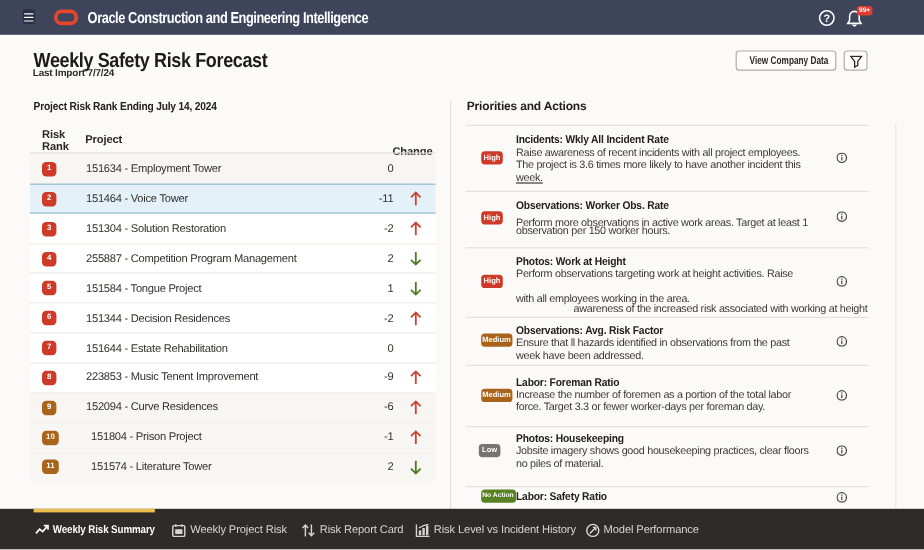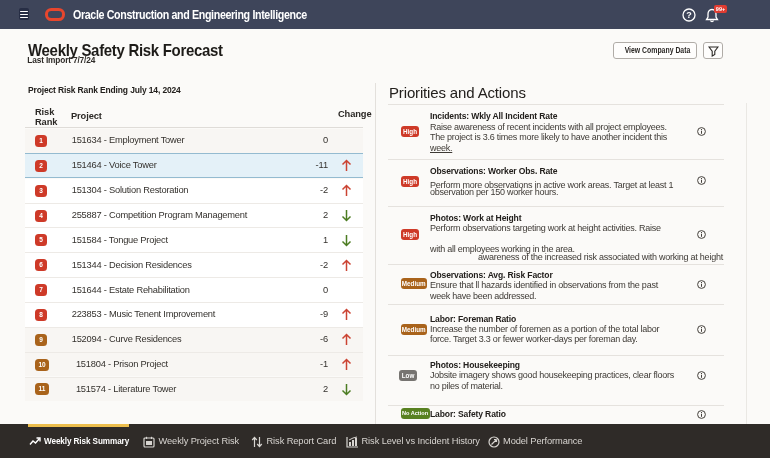--- a/index.html
+++ b/index.html
@@ -11,21 +11,21 @@
 #hamburger div { position:absolute; left:19.9px; width:8px; height:1.6px; background:#fff; border-radius:0.8px; }
 #brand { position:absolute; left:73px; top:7px; color:#fff; font-size:13.2px; font-weight:bold; letter-spacing:-0.45px; transform:scaleX(0.811); transform-origin:0 50%; white-space:nowrap; }
 
 
 .navicon { position:absolute; }
 
 
 #h1 { position:absolute; left:28px; top:41px; font-size:17px; font-weight:bold; color:#1D1B18; letter-spacing:-0.35px; transform:scaleX(0.882); transform-origin:0 50%; white-space:nowrap; }
 #lastimport { position:absolute; left:27.3px; top:55px; font-size:8.3px; font-weight:bold; color:#2E2B28; letter-spacing:-0.15px; white-space:nowrap; }
 #tabletitle { position:absolute; left:28px; top:84px; font-size:9.6px; font-weight:bold; color:#23201D; letter-spacing:-0.15px; transform:scaleX(0.883); transform-origin:0 50%; white-space:nowrap; }
-#panetitle { position:absolute; left:389px; top:84px; font-size:15px; font-weight:normal; color:#23201D; letter-spacing:-0.15px;text-align:center; }
+#panetitle { position:absolute; left:389px; top:84px; font-size:10px; font-weight:bold; color:#23201D; letter-spacing:-0.15px;text-align:center; }
 
 
 #btn-view { position:absolute; left:613px; top:42px; width:84px; height:17px; border:1px solid #B0ACA7; border-radius:3px; background:#FEFDFC; }
 #btn-view span { display:block; font-size:9.3px; font-weight:bold; color:#2B2825; text-align:center; line-height:15px; white-space:nowrap; transform:scaleX(0.74); transform-origin:50% 50%; }
 #btn-filter { position:absolute; left:703px; top:42px; width:20px; height:17px; border:1px solid #B0ACA7; border-radius:3px; background:#FEFDFC; }
 
 
 .th { position:absolute; font-size:9.3px; font-weight:bold; color:#2B2825; letter-spacing:-0.1px; }
 #hdrline { position:absolute; left:25px; top:127px; width:338px; height:1px; background:#DFDCD8; }
 .row { position:absolute; left:25px; width:338px; height:24px; background:#fff; }
@@ -91,21 +91,21 @@
     <span>View Company Data</span>
   </div>
 <div id="btn-filter">
   <svg width="11" height="11" viewBox="0 0 11 11" style="position:absolute; left:4px; top:2.5px;">
     <path d="M1 1 L10 1 L6.8 5.2 L6.8 8.5 L4.2 10 L4.2 5.2 Z" fill="none" stroke="#2B2825" stroke-width="1.1"></path>
   </svg>
 </div>
 
 <div class="th" style="left:35px; top:106.5px; line-height:10.6px;">Risk<br>Rank</div>
 <div class="th" style="left:71px; top:110.5px;">Project</div>
-<div class="th" style="left:327px; top:109px;margin-left:11px;">Change</div>
+<div class="th" style="left:327px; top:121px;">Change</div>
 <div id="hdrline"></div>
 
 <div id="tablerows">
 <div class="row beige" style="top:129.0px; height:23.9px;"></div>
 <div class="badge red" style="top:134.9px; width:12px; height:12px; font-size:6.5px; line-height:12px;">1</div>
 <div class="pname" style="left:71.7px; top:135.4px;">151634 - Employment Tower</div>
 <div class="chg" style="left:298px; top:135.4px;">0</div>
 <div class="row sel" style="top:153.3px; height:24.9px;"></div>
 <div class="badge red" style="top:159.8px; width:12px; height:12px; font-size:6.5px; line-height:12px;">2</div>
 <div class="pname" style="left:71.7px; top:160.3px;">151464 - Voice Tower</div>

